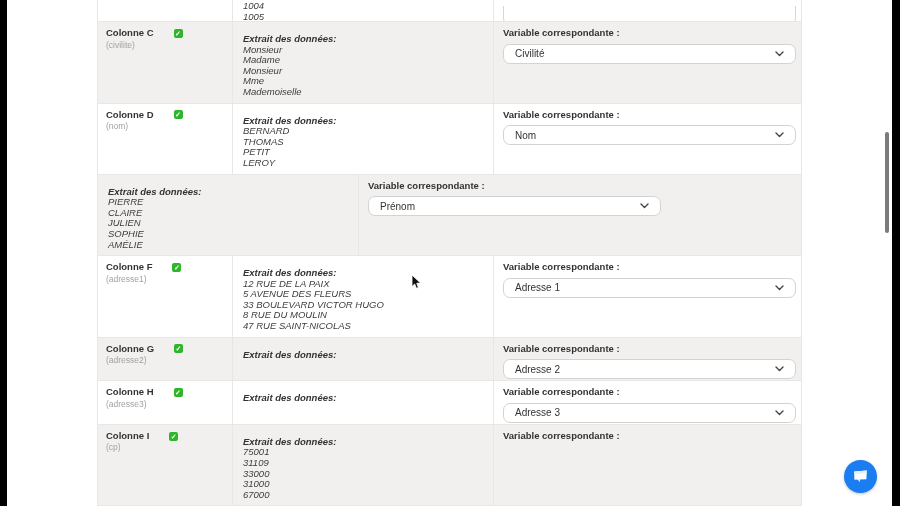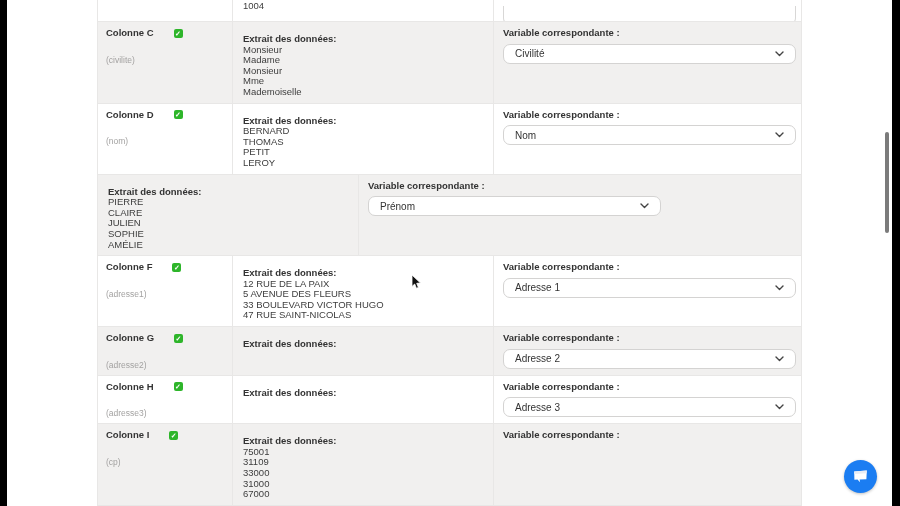--- a/index.html
+++ b/index.html
@@ -28,34 +28,35 @@
 
   .cell-name {
     width:135px; flex:0 0 135px;
     padding:6px 8px 5px 8px;
     border-right:1px solid #e8e7e6;
   }
   .cell-extract {
     width:261px; flex:0 0 261px;
     padding:12px 10px 5px 10px;
     border-right:1px solid #e8e7e6;
+    font-style:italic;
   }
   .cell-variable {
     flex:1 1 auto;
     padding:6px 9px 1px 9px;
   }
 
   .col-title { font-size:9.5px; font-weight:bold; color:#333; display:flex; align-items:center; gap:20px; line-height:10.6px; }
   .check {
     width:9px; height:9px; border-radius:2px;
     background:#2eb52a; color:#fff;
     display:inline-flex; align-items:center; justify-content:center;
     font-size:7px; line-height:9px; flex:0 0 9px;
   }
-  .field-label { font-size:8.5px; color:#a3a2a1; margin-top:16px; line-height:10px; }
+  .field-label { font-size:8.5px; color:#a3a2a1; margin-top:1px; line-height:10px; }
 
   .extract-label { font-size:9.5px; font-weight:bold; line-height:10.6px; color:#333; }
   .sample { font-size:9.5px; color:#3d3d3d; line-height:10.6px; }
 
   .variable-label { font-size:9.5px; font-weight:bold; line-height:10.6px; color:#333; }
   .select {
     margin-top:5px;
     width:293px; height:20px;
     background:#fff;
     border:1px solid #d4d3d2;
@@ -100,20 +101,21 @@
 <div class="edge edge-left"></div>
 <div class="edge edge-right"></div>
 
 <div class="mapping-table">
 
   <div class="row partial-top">
     <div class="cell-name"></div>
     <div class="cell-extract">
       <div>
           <div class="sample">1004</div>
+          <div class="sample">1005</div>
         </div>
     </div>
     <div class="cell-variable">
       <div class="select-fragment"></div>
     </div>
   </div>
 
   <div>
   <div class="row alt">
     <div class="cell-name">
@@ -201,20 +203,21 @@
         <span class="check">✓</span>
       </div>
       <div class="field-label">(adresse1)</div>
     </div>
     <div class="cell-extract">
       <div class="extract-label">Extrait des données:</div>
       <div>
             <div class="sample">12 RUE DE LA PAIX</div>
             <div class="sample">5 AVENUE DES FLEURS</div>
             <div class="sample">33 BOULEVARD VICTOR HUGO</div>
+            <div class="sample">8 RUE DU MOULIN</div>
             <div class="sample">47 RUE SAINT-NICOLAS</div>
           </div>
     </div>
     <div class="cell-variable">
       <div class="variable-label">Variable correspondante :</div>
       <div class="select">
         <span>Adresse 1</span>
         <svg width="9" height="6" viewBox="0 0 9 6">
           <polyline points="1,1 4.5,4.5 8,1" fill="none" stroke="#444" stroke-width="1.4" stroke-linecap="round" stroke-linejoin="round"></polyline>
         </svg>

